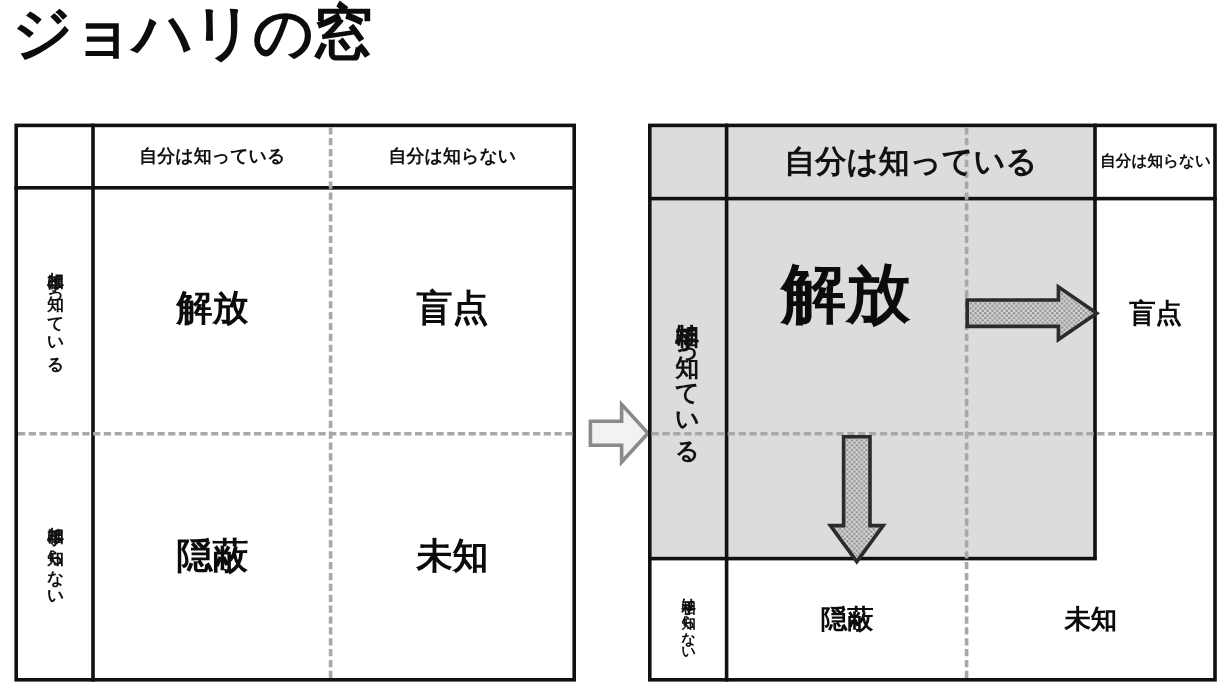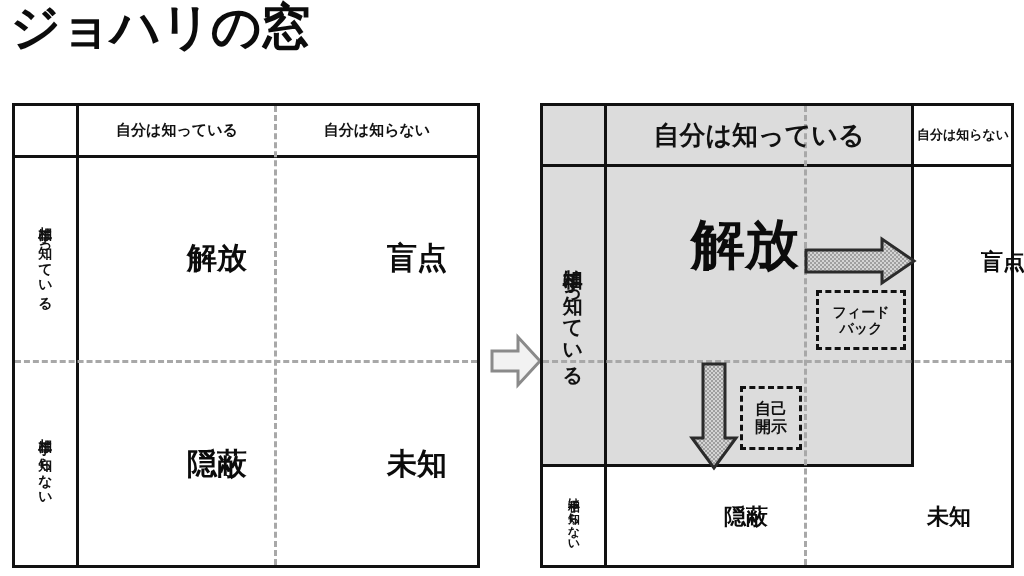--- a/index.html
+++ b/index.html
@@ -50,21 +50,21 @@
   .vtxt2{
     position:absolute;
     display:flex;align-items:center;justify-content:center;
     writing-mode:vertical-rl;
     text-orientation:upright;
     font-weight:bold;
     line-height:1.15;
     letter-spacing:0px;
   }
 
-  .q-label{font-weight:bold;color:#0b0b0b;padding-left:40px;}
+  .q-label{font-weight:bold;color:#0b0b0b;}
 
   
   .callout{
     position:absolute;box-sizing:border-box;
     border:3px dashed #111;
     display:flex;align-items:center;justify-content:center;
     text-align:center;font-weight:bold;line-height:1.15;
     white-space:pre-line;
     background:transparent;
   }
@@ -134,30 +134,26 @@
     <defs>
       <pattern id="dots" width="4" height="4" patternUnits="userSpaceOnUse">
         <rect width="4" height="4" fill="#d4d4d4"></rect>
         <circle cx="1" cy="1" r="1" fill="#8e8e8e"></circle>
         <circle cx="3" cy="3" r="1" fill="#8e8e8e"></circle>
       </pattern>
     </defs>
     <polygon points="2,14 78,14 78,3 110,25 78,47 78,36 2,36" fill="url(#dots)" stroke="#2b2b2b" stroke-width="3" stroke-linejoin="miter"></polygon>
   </svg>
 
-  <div class="callout" style="left:816px;top:290px;width:90px;height:60px;font-size:14px;">フィード
-バック</div>
 
   <svg class="arrow" style="left:689px;top:362px;" width="50" height="108" viewBox="0 0 50 108">
     <defs>
       <pattern id="dots2" width="4" height="4" patternUnits="userSpaceOnUse">
         <rect width="4" height="4" fill="#d4d4d4"></rect>
         <circle cx="1" cy="1" r="1" fill="#8e8e8e"></circle>
         <circle cx="3" cy="3" r="1" fill="#8e8e8e"></circle>
       </pattern>
     </defs>
     <polygon points="14,2 36,2 36,76 47,76 25,106 3,76 14,76" fill="url(#dots2)" stroke="#2b2b2b" stroke-width="3" stroke-linejoin="miter"></polygon>
   </svg>
 
-  <div class="callout" style="left:740px;top:386px;width:62px;height:64px;font-size:16px;">自己
-開示</div>
 
 </div>
 
 </body></html>

